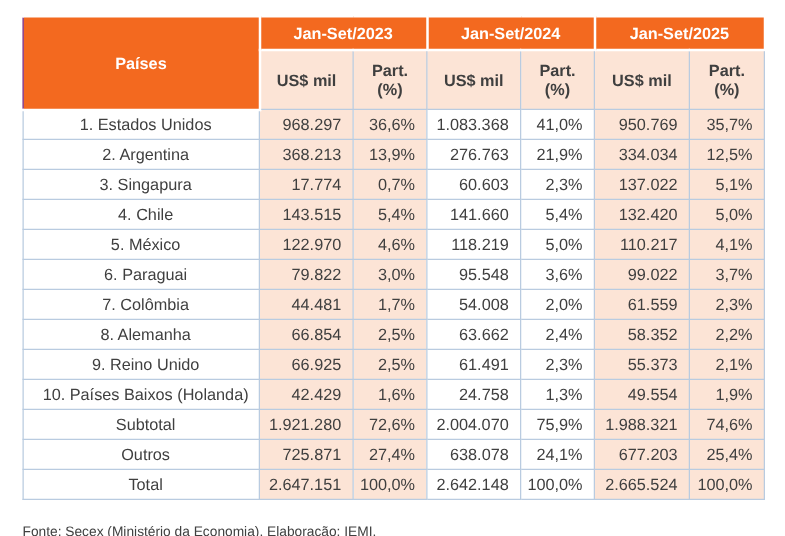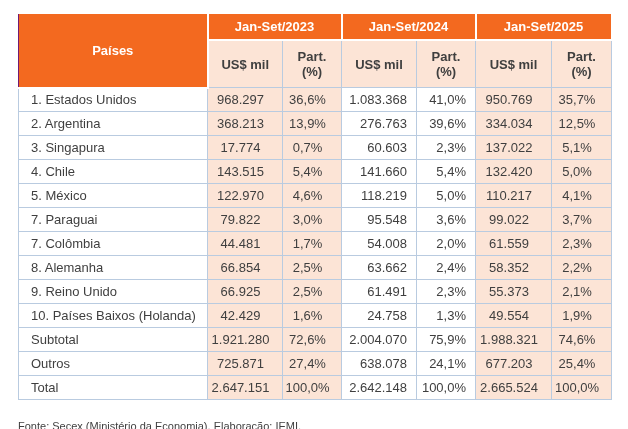--- a/index.html
+++ b/index.html
@@ -38,23 +38,23 @@
     background:var(--peach);
     border:1px solid var(--border);
     height:25px;font-size:13px;text-align:center;
     padding:8px;color:var(--text);
   }
   tbody td{
     border:1px solid var(--border);
     height:24px;padding:0;background:#ffffff;
     white-space:nowrap;overflow:hidden;
   }
-  tbody td.name{text-align:left;padding-left:12px;}
+  tbody td.name{text-align:center;padding-left:7px;}
   tbody td.val{text-align:right;padding-right:9px;}
-  tbody td.peach{background:var(--peach);text-align:center;}
+  tbody td.peach{background:var(--peach);}
   tbody tr.bold td{font-weight:normal;}
   .source{
     margin-top:20px;font-size:11px;color:var(--text);
   }
 </style>
 </head>
 <body>
 
 <div class="page">
   <table>
@@ -91,21 +91,21 @@
           <td class="val">1.083.368</td>
           <td class="val">41,0%</td>
           <td class="val peach">950.769</td>
           <td class="val peach">35,7%</td>
         </tr>
         <tr>
           <td class="name">2. Argentina</td>
           <td class="val peach">368.213</td>
           <td class="val peach">13,9%</td>
           <td class="val">276.763</td>
-          <td class="val">39,6%</td>
+          <td class="val">21,9%</td>
           <td class="val peach">334.034</td>
           <td class="val peach">12,5%</td>
         </tr>
         <tr>
           <td class="name">3. Singapura</td>
           <td class="val peach">17.774</td>
           <td class="val peach">0,7%</td>
           <td class="val">60.603</td>
           <td class="val">2,3%</td>
           <td class="val peach">137.022</td>
@@ -123,21 +123,21 @@
         <tr>
           <td class="name">5. México</td>
           <td class="val peach">122.970</td>
           <td class="val peach">4,6%</td>
           <td class="val">118.219</td>
           <td class="val">5,0%</td>
           <td class="val peach">110.217</td>
           <td class="val peach">4,1%</td>
         </tr>
         <tr>
-          <td class="name">7. Paraguai</td>
+          <td class="name">6. Paraguai</td>
           <td class="val peach">79.822</td>
           <td class="val peach">3,0%</td>
           <td class="val">95.548</td>
           <td class="val">3,6%</td>
           <td class="val peach">99.022</td>
           <td class="val peach">3,7%</td>
         </tr>
         <tr>
           <td class="name">7. Colômbia</td>
           <td class="val peach">44.481</td>

